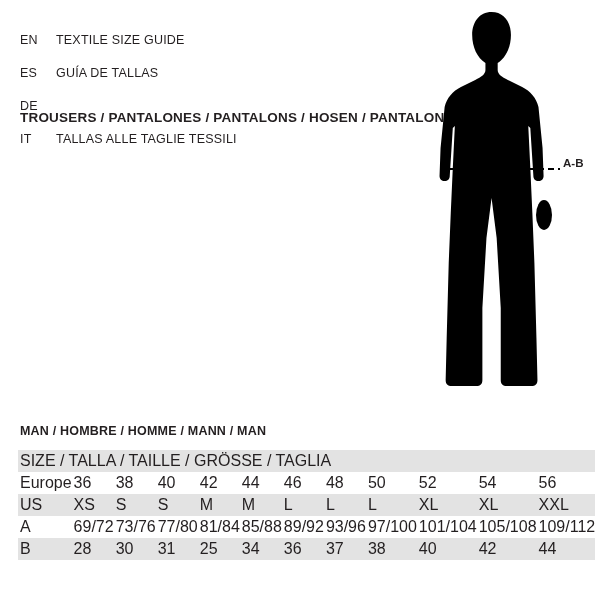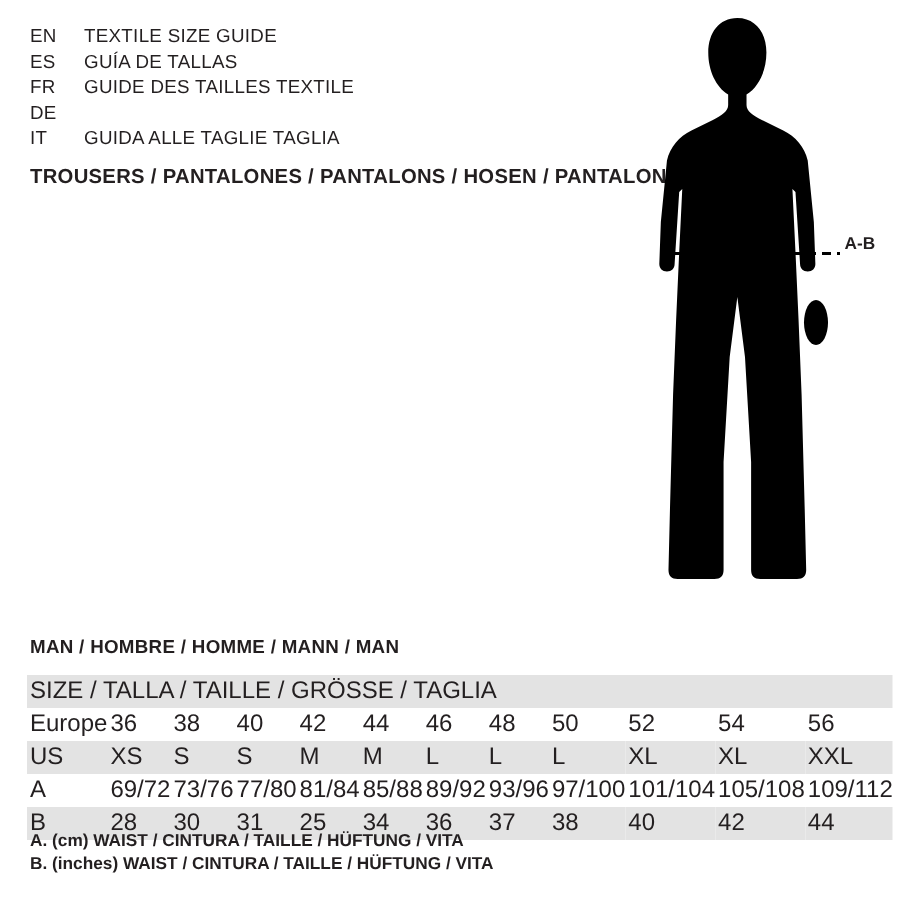--- a/index.html
+++ b/index.html
@@ -25,20 +25,21 @@
     position: absolute;
     left: 20px;
     top: 16px;
     width: 380px;
   }
   .lang-row {
     display: flex;
     align-items: flex-start;
     height: 17px;
     line-height: 17px;
+    margin-top: 16px;
   }
   .lang-code {
     width: 36px;
     font-size: 12.5px;
     letter-spacing: 0.2px;
   }
   .lang-text {
     font-size: 12.5px;
     letter-spacing: 0.2px;
   }
@@ -120,29 +121,25 @@
   <div class="lang-block">
     <div class="lang-row">
       <span class="lang-code">EN</span>
       <span class="lang-text">TEXTILE SIZE GUIDE</span>
     </div>
     <div class="lang-row">
       <span class="lang-code">ES</span>
       <span class="lang-text">GUÍA DE TALLAS</span>
     </div>
     <div class="lang-row">
-      <span class="lang-code">FR</span>
-      <span class="lang-text">GUIDE DES TAILLES TEXTILE</span>
-    </div>
-    <div class="lang-row">
       <span class="lang-code">DE</span>
     </div>
     <div class="lang-row">
       <span class="lang-code">IT</span>
-      <span class="lang-text">GUIDA ALLE TAGLIE TAGLIA</span>
+      <span class="lang-text">TALLAS ALLE TAGLIE TESSILI</span>
     </div>
   </div>
 
   <div class="section-title">TROUSERS / PANTALONES / PANTALONS / HOSEN / PANTALONI</div>
 
   <div class="figure-wrap">
     <svg width="200" height="400" viewBox="0 0 200 400" xmlns="http://www.w3.org/2000/svg">
       <g fill="#000000">
 
         <path d="M78,4 C66,4 59,14 59,27 C59,39 64,50 72,55 L72,62 C72,66 68,69 62,72
@@ -225,18 +222,14 @@
         <td class="val">36</td>
         <td class="val">37</td>
         <td class="val">38</td>
         <td class="val">40</td>
         <td class="val">42</td>
         <td class="val">44</td>
       </tr>
     </tbody>
   </table>
 
-  <div class="footnotes">
-    <div>A. (cm) WAIST / CINTURA / TAILLE / HÜFTUNG / VITA</div>
-    <div>B. (inches) WAIST / CINTURA / TAILLE / HÜFTUNG / VITA</div>
-  </div>
 
 </div>
 
 </body></html>

